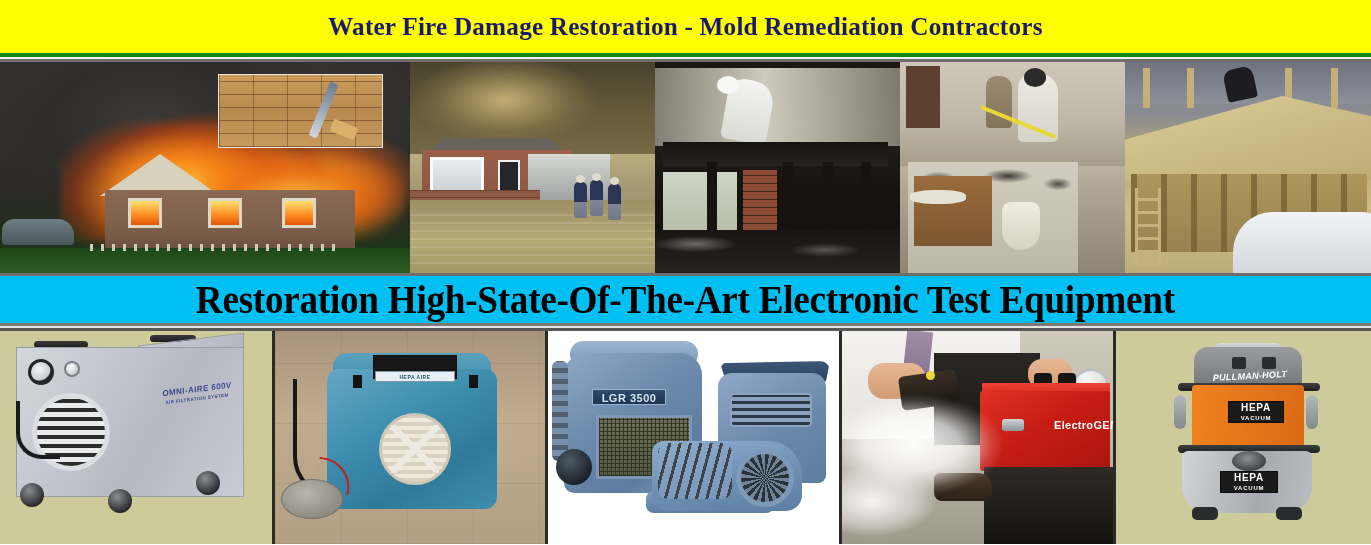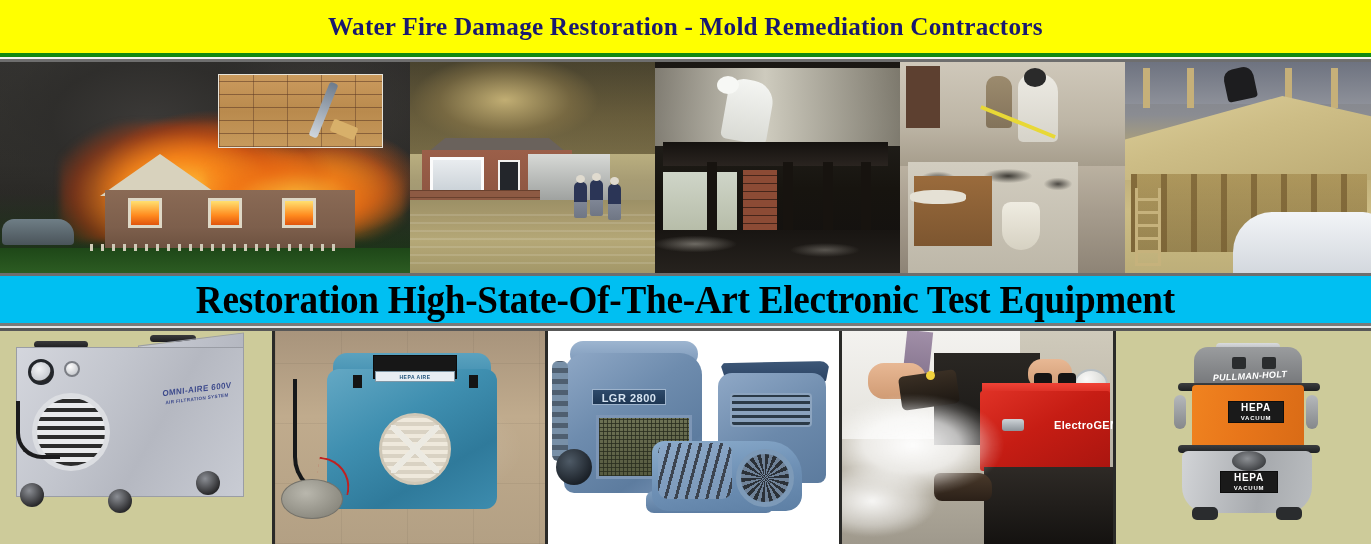--- a/index.html
+++ b/index.html
@@ -673,21 +673,21 @@
     <div class="sc-x"></div>
     <div class="sc-cord"></div>
     <div class="sc-red"></div>
     <div class="sc-disc"></div>
   </div>
 
   <div class="product-cell p3 pc-sep">
     <div class="dh-lid"></div>
     <div class="dh-body"></div>
     <div class="dh-rib"></div>
-    <div class="dh-label">LGR 2800</div>
+    <div class="dh-label">LGR 3500</div>
     <div class="dh-filter"></div>
     <div class="dh-wheel"></div>
     <div class="dh2-top"></div>
     <div class="dh2-body"></div>
     <div class="dh2-grill"></div>
     <div class="am-base"></div>
     <div class="am-body"></div>
     <div class="am-coil"></div>
     <div class="am-fan"></div>
   </div>

